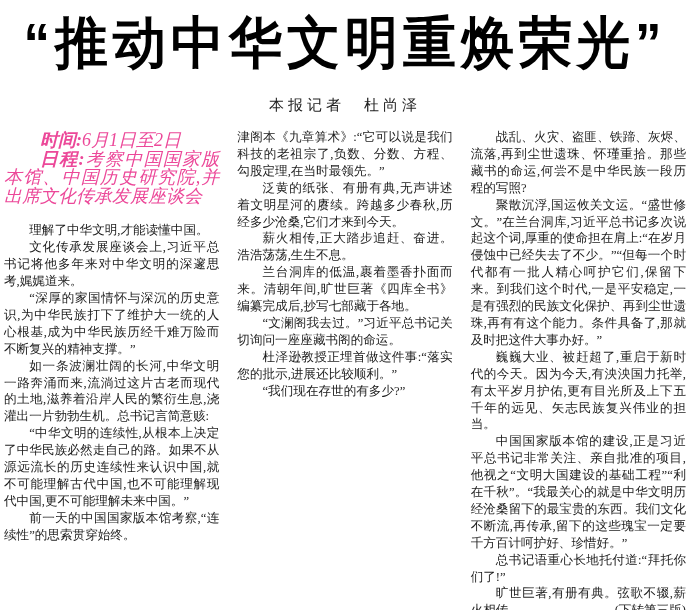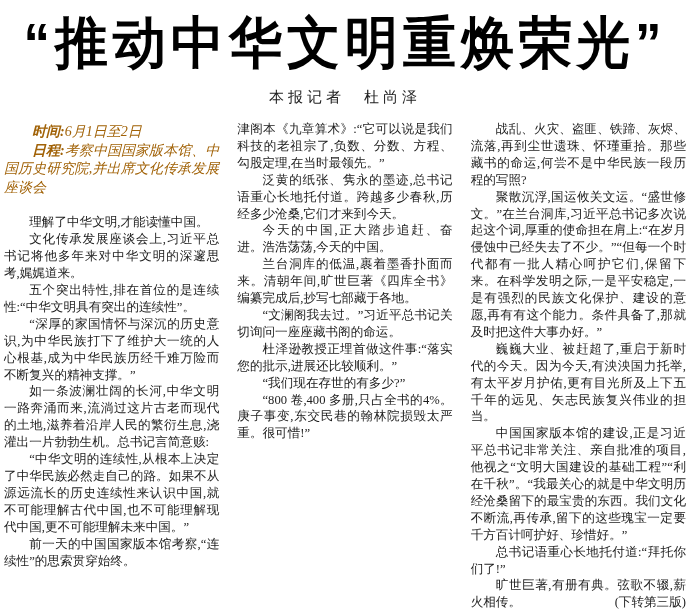--- a/index.html
+++ b/index.html
@@ -30,21 +30,21 @@
     white-space: nowrap;
     transform: scaleY(1.06);
     transform-origin: center top;
   }
   .byline {
     text-align: center;
     font-family: "Liberation Serif", serif;
     font-size: 15px;
     letter-spacing: 4px;
     color: #222;
-    margin: 8px 0 14px 0;
+    margin: 16px 0 14px 0;
   }
   .content {
     display: flex;
     gap: 18px;
   }
   .col {
     flex: 1 1 0;
     min-width: 0;
   }
   .para {
@@ -59,25 +59,25 @@
   .no-indent {
     text-indent: 0;
   }
   .intro {
     margin: 2px 0 17px 0;
     font-style: italic;
   }
   .ipara {
     margin: 0;
     font-family: "Liberation Serif", serif;
-    font-size: 14px;
+    font-size: 18px;
     line-height: 18.6px;
     text-align: justify;
     text-indent: 2em;
-    color: #a16207;
+    color: #ec4899;
   }
   .ilabel {
     font-weight: bold;
   }
   .jump {
     float: right;
     font-weight: normal;
     font-style: normal;
   }
 </style>
@@ -92,41 +92,39 @@
 
   <div class="content">
 
     <div class="col">
       <div class="intro">
         <p class="ipara"><span class="ilabel">时间:</span><span>6月1日至2日</span></p>
         <p class="ipara"><span class="ilabel">日程:</span><span>考察中国国家版本馆、中国历史研究院,并出席文化传承发展座谈会</span></p>
       </div>
       <p class="para">理解了中华文明,才能读懂中国。</p>
       <p class="para">文化传承发展座谈会上,习近平总书记将他多年来对中华文明的深邃思考,娓娓道来。</p>
-      <p class="para">五个突出特性,排在首位的是连续性:“中华文明具有突出的连续性”。</p>
       <p class="para">“深厚的家国情怀与深沉的历史意识,为中华民族打下了维护大一统的人心根基,成为中华民族历经千难万险而不断复兴的精神支撑。”</p>
       <p class="para">如一条波澜壮阔的长河,中华文明一路奔涌而来,流淌过这片古老而现代的土地,滋养着沿岸人民的繁衍生息,浇灌出一片勃勃生机。总书记言简意赅:</p>
       <p class="para">“中华文明的连续性,从根本上决定了中华民族必然走自己的路。如果不从源远流长的历史连续性来认识中国,就不可能理解古代中国,也不可能理解现代中国,更不可能理解未来中国。”</p>
       <p class="para">前一天的中国国家版本馆考察,“连续性”的思索贯穿始终。</p>
     </div>
 
     <div class="col">
       <p class="para no-indent">津阁本《九章算术》:“它可以说是我们科技的老祖宗了,负数、分数、方程、勾股定理,在当时最领先。”</p>
-      <p class="para">泛黄的纸张、隽永的墨迹,总书记语重心长地托付道。跨越多少春秋,历经多少沧桑,它们才来到今天。</p>
-      <p class="para">今天的中国,正大踏步追赶、奋进。浩浩荡荡,今天的中国。</p>
+      <p class="para">泛黄的纸张、有册有典,无声讲述着文明星河的赓续。跨越多少春秋,历经多少沧桑,它们才来到今天。</p>
+      <p class="para">薪火相传,正大踏步追赶、奋进。浩浩荡荡,生生不息。</p>
       <p class="para">兰台洞库的低温,裹着墨香扑面而来。清朝年间,旷世巨著《四库全书》编纂完成后,抄写七部藏于各地。</p>
       <p class="para">“文澜阁我去过。”习近平总书记关切询问一座座藏书阁的命运。</p>
       <p class="para">杜泽逊教授正埋首做这件事:“落实您的批示,进展还比较顺利。”</p>
       <p class="para">“我们现在存世的有多少?”</p>
-      <p class="para">“800 卷,400 多册,只占全书的4%。庚子事变,东交民巷的翰林院损毁太严重。很可惜!”</p>
     </div>
 
     <div class="col">
       <p class="para">战乱、火灾、盗匪、铁蹄、灰烬、流落,再到尘世遗珠、怀瑾重拾。那些藏书的命运,何尝不是中华民族一段历程的写照?</p>
-      <p class="para">聚散沉浮,国运攸关文运。“盛世修文。”在兰台洞库,习近平总书记多次说起这个词,厚重的使命担在肩上:“在岁月侵蚀中已经失去了不少。”“但每一个时代都有一批人精心呵护它们,保留下来。在科学发明之际,一是平安稳定,一是有强烈的民族文化保护、建设的意愿,再有有这个能力。条件具备了,那就及时把这件大事办好。”</p>
+      <p class="para">聚散沉浮,国运攸关文运。“盛世修文。”在兰台洞库,习近平总书记多次说起这个词,厚重的使命担在肩上:“在岁月侵蚀中已经失去了不少。”“但每一个时代都有一批人精心呵护它们,保留下来。到我们这个时代,一是平安稳定,一是有强烈的民族文化保护、再到尘世遗珠,再有有这个能力。条件具备了,那就及时把这件大事办好。”</p>
       <p class="para">巍巍大业、被赶超了,重启于新时代的今天。因为今天,有泱泱国力托举,有太平岁月护佑,更有目光所及上下五千年的远见、矢志民族复兴伟业的担当。</p>
       <p class="para">中国国家版本馆的建设,正是习近平总书记非常关注、亲自批准的项目,他视之“文明大国建设的基础工程”“利在千秋”。“我最关心的就是中华文明历经沧桑留下的最宝贵的东西。我们文化不断流,再传承,留下的这些瑰宝一定要千方百计呵护好、珍惜好。”</p>
       <p class="para">总书记语重心长地托付道:“拜托你们了!”</p>
       <p class="para"><span>旷世巨著,有册有典。弦歌不辍,薪火相传。</span><span class="jump">(下转第三版)</span></p>
     </div>
 
   </div>
 </div>
 
 </body></html>

